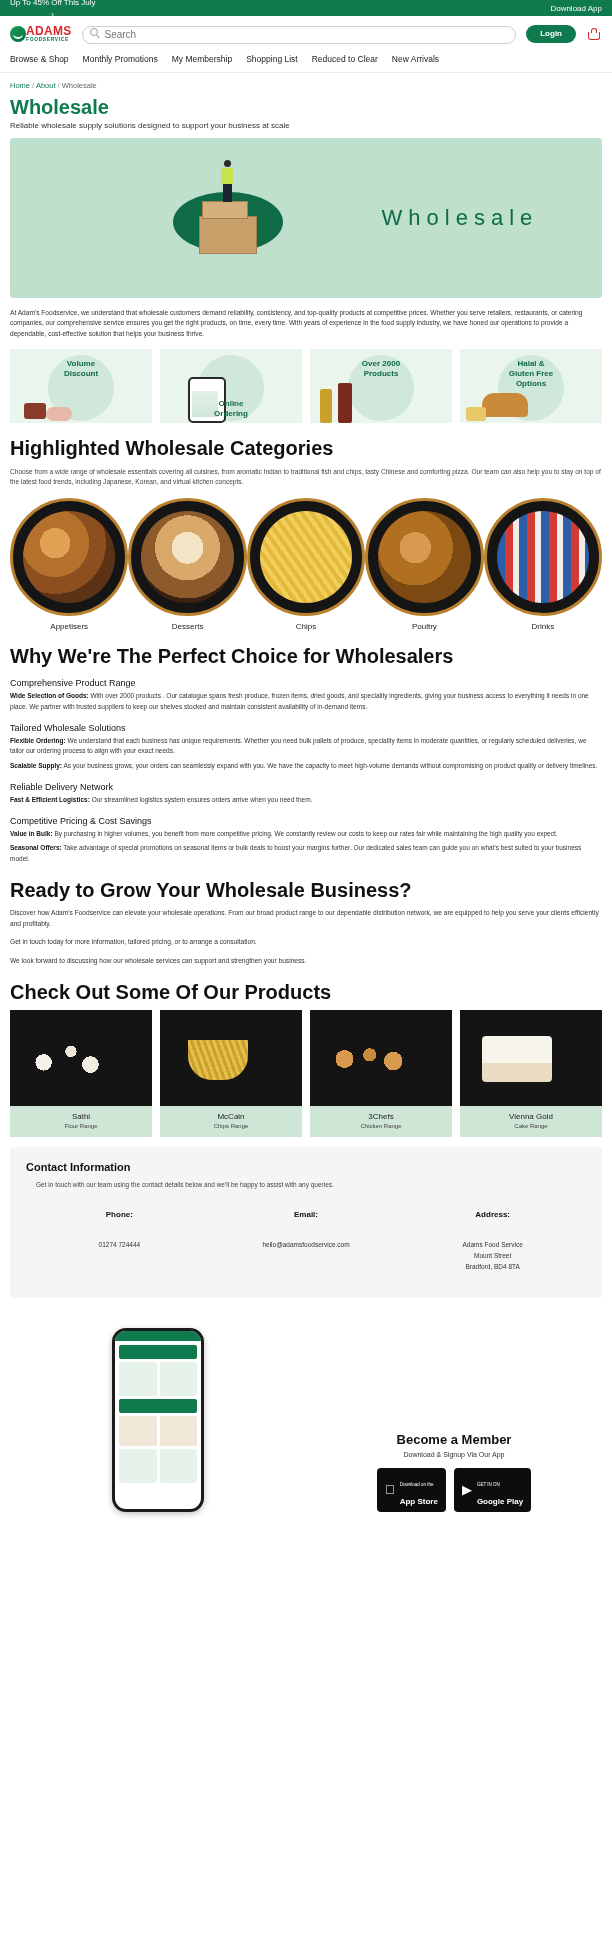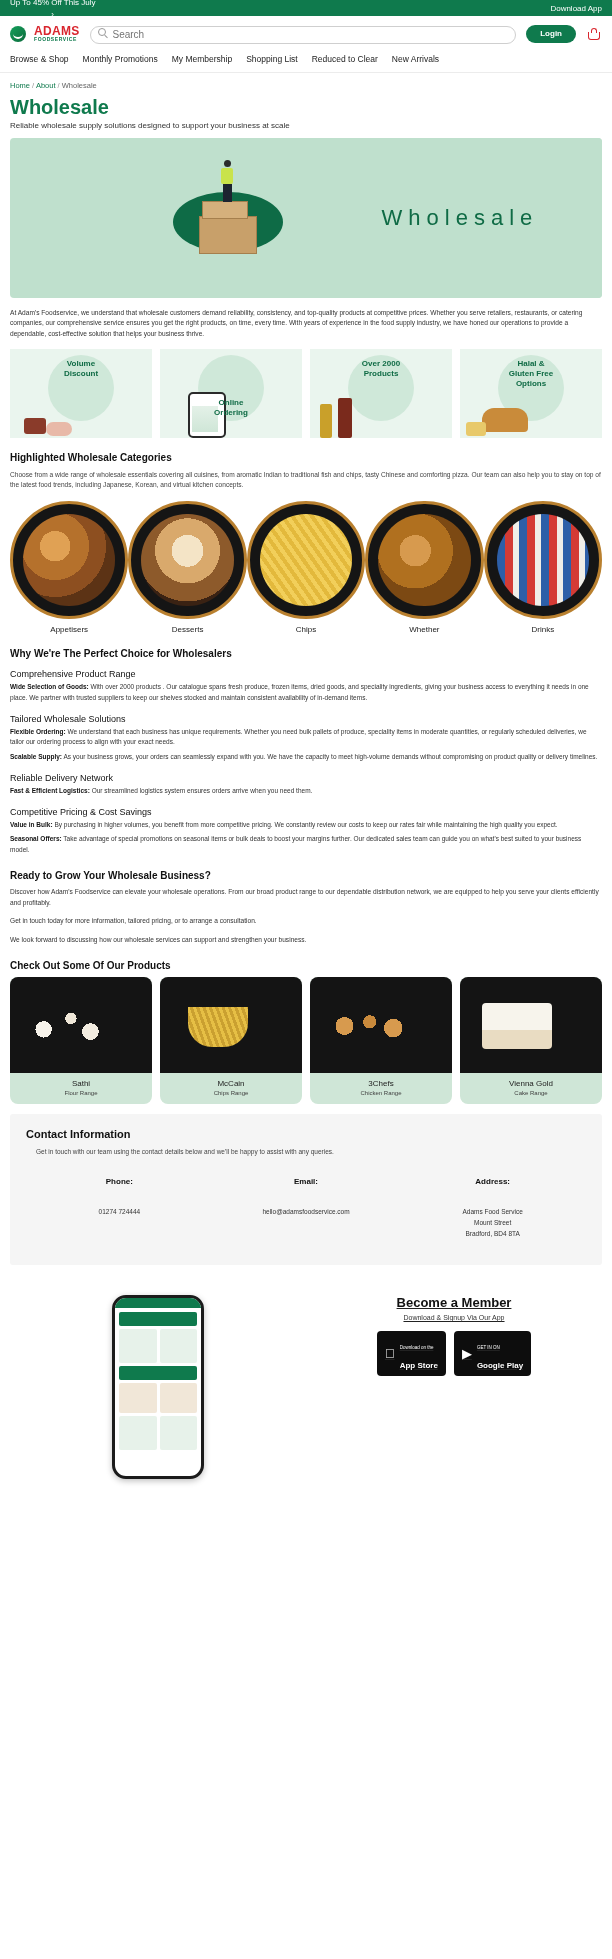--- a/index.html
+++ b/index.html
@@ -24,21 +24,21 @@
     padding: 4px 10px;
     height: 16px;
   }
   .promo-bar .left, .promo-bar .right { display:flex; align-items:center; gap:3px;flex-direction:column; }
 
   
   .header {
     display:flex; align-items:center; gap:10px;
     padding: 8px 10px 6px 10px;
   }
-  .logo { display:flex; align-items:center; gap:8px; }
+  .logo { display:flex; align-items:center; gap:0; }
   .logo-mark {
     width:16px; height:16px; border-radius:50%;
     background: linear-gradient(135deg,#15a05c,#0c6b3c);
     position:relative;
   }
   .logo-mark:after{
     content:""; position:absolute; left:3px; top:6px; width:10px; height:5px;
     border-bottom:2px solid #fff; border-radius:0 0 8px 8px;
   }
   .logo-text { line-height:1; }
@@ -134,32 +134,32 @@
     font-size:22px; color:#0f6b45; letter-spacing:6px; font-weight:normal;
   }
   .hero-leftwrap { position:relative; width:52%; }
 
   
   .intro { font-size:6.6px; color:#333; line-height:1.6; margin-bottom:10px; }
 
   
   .usp-row { display:flex; gap:8px; margin-bottom:14px; }
   .usp {
-    flex:1; height:89px; border-radius:0; position:relative; overflow:hidden;
+    flex:1; height:74px; border-radius:0; position:relative; overflow:hidden;
     background:#eaf5ee;
   }
   .usp .circle {
     position:absolute; left:50%; top:6px; transform:translateX(-50%);
     width:66px; height:66px; border-radius:50%; background:#cfe8d9;
   }
   .usp .label {
     position:absolute; left:0; right:0; top:10px; text-align:center;
     font-size:8px; font-weight:bold; color:#0f6b45; line-height:1.25; z-index:3;
   }
-  .usp.u2 .label { top:auto; bottom:20px; }
+  .usp.u2 .label { top:auto; bottom:4px; }
   .usp .art { position:absolute; left:0; right:0; bottom:0; height:44px; z-index:2; }
   .art-cups:before{
     content:""; position:absolute; left:14px; bottom:4px; width:22px; height:16px;
     background:#8a3b2a; border-radius:3px;
   }
   .art-cups:after{
     content:""; position:absolute; left:36px; bottom:2px; width:26px; height:14px;
     background:#e8b9a8; border-radius:7px;
   }
   .art-phone:before{
@@ -182,21 +182,21 @@
     content:""; position:absolute; left:22px; bottom:6px; width:46px; height:24px;
     background:#c98b3a; border-radius:12px 12px 4px 4px;
   }
   .art-burger:after{
     content:""; position:absolute; left:6px; bottom:2px; width:20px; height:14px;
     background:#e8c96a; border-radius:3px;
   }
 
   
   h2.sec {
-    font-size:10px; font-weight:bold; color:#111; margin:14px 0 6px 0;
+    font-size:20px; font-weight:bold; color:#111; margin:14px 0 6px 0;
   }
   .sec-sub { font-size:6.6px; color:#444; line-height:1.6; margin-bottom:10px; }
 
   
   .cat-row { display:flex; gap:0; margin-bottom:4px; }
   .cat { flex:1; text-align:center; }
   .cat .disc {
     width:100%; aspect-ratio:1/1; border-radius:50%;
     background:#151515; position:relative; overflow:hidden;
     border:3px solid #b9802f;
@@ -212,21 +212,21 @@
   
   .why-h3 { font-size:9px; font-weight:normal; margin:10px 0 3px 0; color:#111; }
   .why-p { font-size:6.5px; color:#333; line-height:1.65; margin:0 0 4px 0; }
   .why-p b { color:#111; }
 
   
   .ready-p { font-size:6.6px; color:#333; line-height:1.65; margin:0 0 8px 0; }
 
   
   .prod-row { display:flex; gap:8px; margin-bottom:8px; }
-  .prod { flex:1; border-radius:8px; overflow:hidden; background:#cfe6d7; }
+  .prod { flex:1; border-radius:0; overflow:hidden; background:#cfe6d7; }
   .prod .img { height:96px; background:#141414; position:relative; overflow:hidden; }
   .p-sathi:after{
     content:""; position:absolute; left:18px; top:26px; width:78px; height:44px;
     background:
       radial-gradient(circle at 20% 60%, #f6f2ea 0 12%, transparent 12%),
       radial-gradient(circle at 55% 35%, #efe7d8 0 11%, transparent 11%),
       radial-gradient(circle at 80% 65%, #f3ece0 0 12%, transparent 12%);
   }
   .p-mccain:after{
     content:""; position:absolute; left:28px; top:30px; width:60px; height:40px;
@@ -255,21 +255,21 @@
     margin-top:10px;
   }
   .contact h3 { font-size:11px; margin:0 0 8px 0; color:#111; }
   .contact .lead { font-size:6.5px; color:#444; margin:0 0 22px 10px; }
   .contact-cols { display:flex; }
   .ccol { flex:1; text-align:center; }
   .ccol .lbl { font-size:8px; font-weight:bold; color:#111; margin-bottom:20px; }
   .ccol .val { font-size:6.5px; color:#333; line-height:1.7; }
 
   
-  .member { display:flex; align-items:flex-start; padding:30px 10px 40px 10px;text-decoration:underline; }
+  .member { display:flex; align-items:flex-end; padding:30px 10px 40px 10px; }
   .member-left { width:50%; display:flex; justify-content:center; }
   .phone {
     width:92px; height:184px; border:3px solid #1b1b1b; border-radius:14px;
     background:#fff; position:relative; overflow:hidden;
     box-shadow:0 2px 6px rgba(0,0,0,.25);
   }
   .phone .bar { height:10px; background:#0f7a4d; }
   .phone .grid {
     display:grid; grid-template-columns:1fr 1fr; gap:3px; padding:4px;
   }
@@ -411,21 +411,21 @@
     <div class="cat">
       <div class="disc">
           <div class="food f-chips"></div>
         </div>
       <div class="name">Chips</div>
     </div>
     <div class="cat">
       <div class="disc">
           <div class="food f-poultry"></div>
         </div>
-      <div class="name">Whether</div>
+      <div class="name">Poultry</div>
     </div>
     <div class="cat">
       <div class="disc">
           <div class="food f-drinks"></div>
         </div>
       <div class="name">Drinks</div>
     </div>
   </div>
 
   <h2 class="sec">Why We're The Perfect Choice for Wholesalers</h2>

